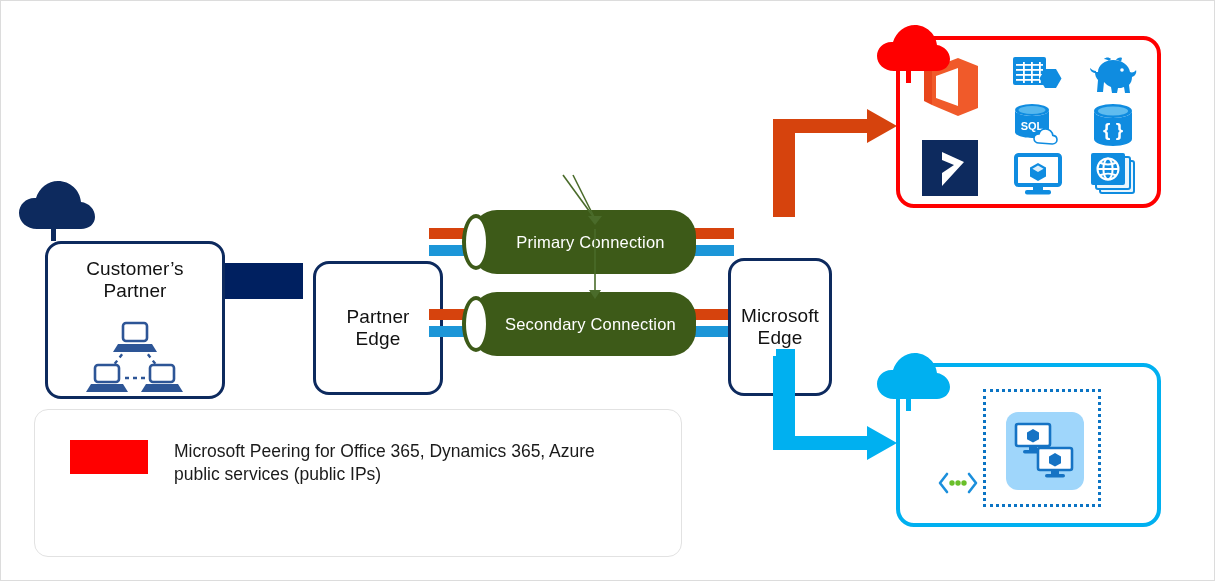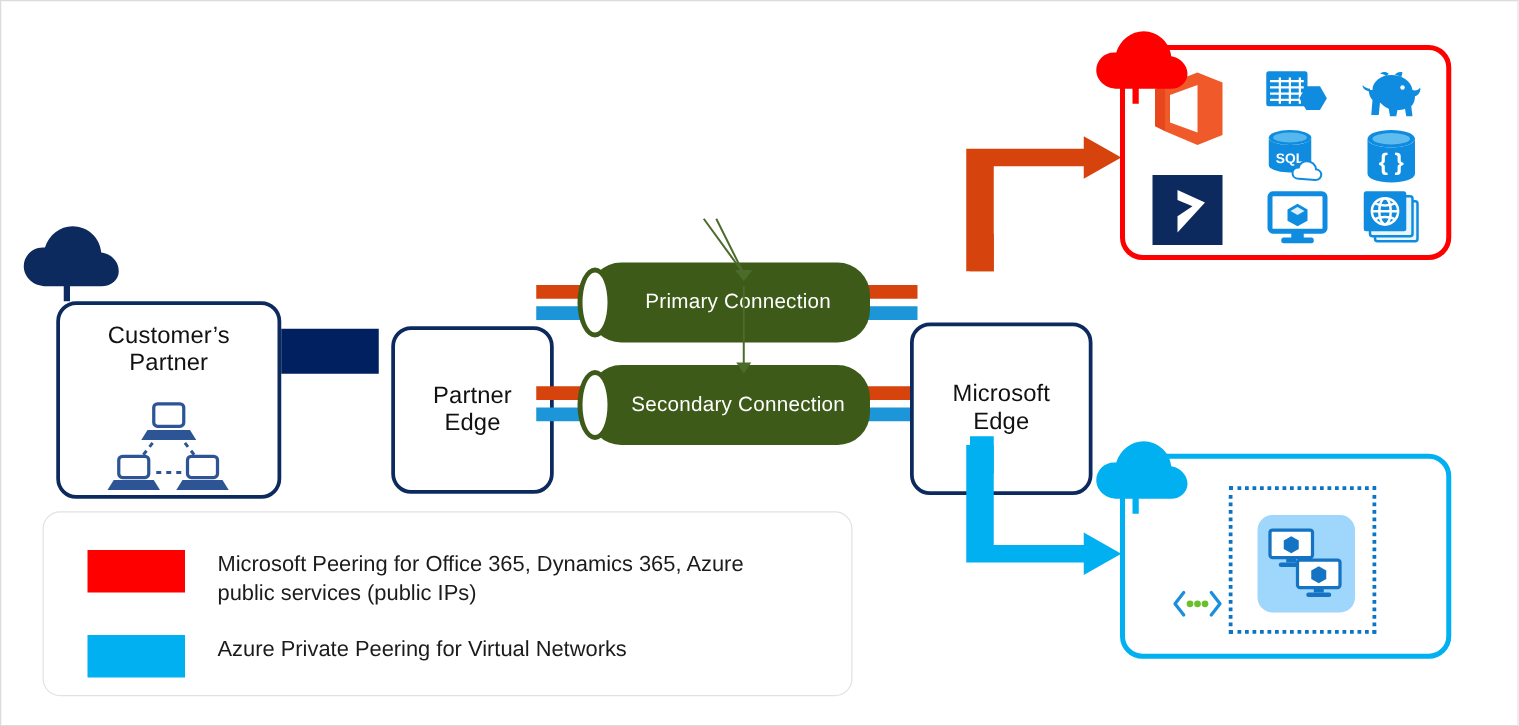--- a/index.html
+++ b/index.html
@@ -26,21 +26,21 @@
 
   .cloud-badge{position:absolute;pointer-events:none;}
 
   
   #trunk-link{left:224px;top:262px;width:78px;height:36px;background:#002060;}
 
   
   #partner-edge{left:312px;top:216px;width:130px;height:134px;}
 
   
-  #ms-edge{left:727px;top:213px;width:146px;height:138px;}
+  #ms-edge{left:727px;top:213px;width:104px;height:138px;}
 
   
   .stripe-pair{position:absolute;width:48px;height:28px;}
   .stripe-pair .s-red{position:absolute;left:0;top:0;width:100%;height:11px;background:#d6430d;}
   .stripe-pair .s-blue{position:absolute;left:0;bottom:0;width:100%;height:11px;background:#1c96d8;}
 
   
   .pipe{position:absolute;background:#3d5a18;border-radius:26px 26px 26px 26px;}
   .pipe .pipe-cap{
     position:absolute;left:-9px;top:4px;width:28px;bottom:4px;
@@ -375,19 +375,15 @@
       <path fill="#00b0f0" d="M21 50c-10 0-17-7-17-15s7-15 16-14c3-10 12-17 22-17 11 0 21 9 22 20 7 1 13 7 13 14 0 7-6 12-13 12z"></path>
       <rect x="33" y="42" width="5" height="20" fill="#00b0f0"></rect>
     </svg>
   </span>
 
   <div id="legend" class="abs">
     <div class="legend-row" id="legend-row-0">
       <div class="legend-swatch" style="background:#ff0000;"></div>
       <div class="legend-text" style="max-width:470px;">Microsoft Peering for Office 365, Dynamics 365, Azure public services (public IPs)</div>
     </div>
-    <div class="legend-row" id="legend-row-1">
-      <div class="legend-swatch" style="background:#00b0f0;"></div>
-      <div class="legend-text" style="max-width:470px;">Azure Private Peering for Virtual Networks</div>
-    </div>
   </div>
 
 </div>
 
 </body></html>

